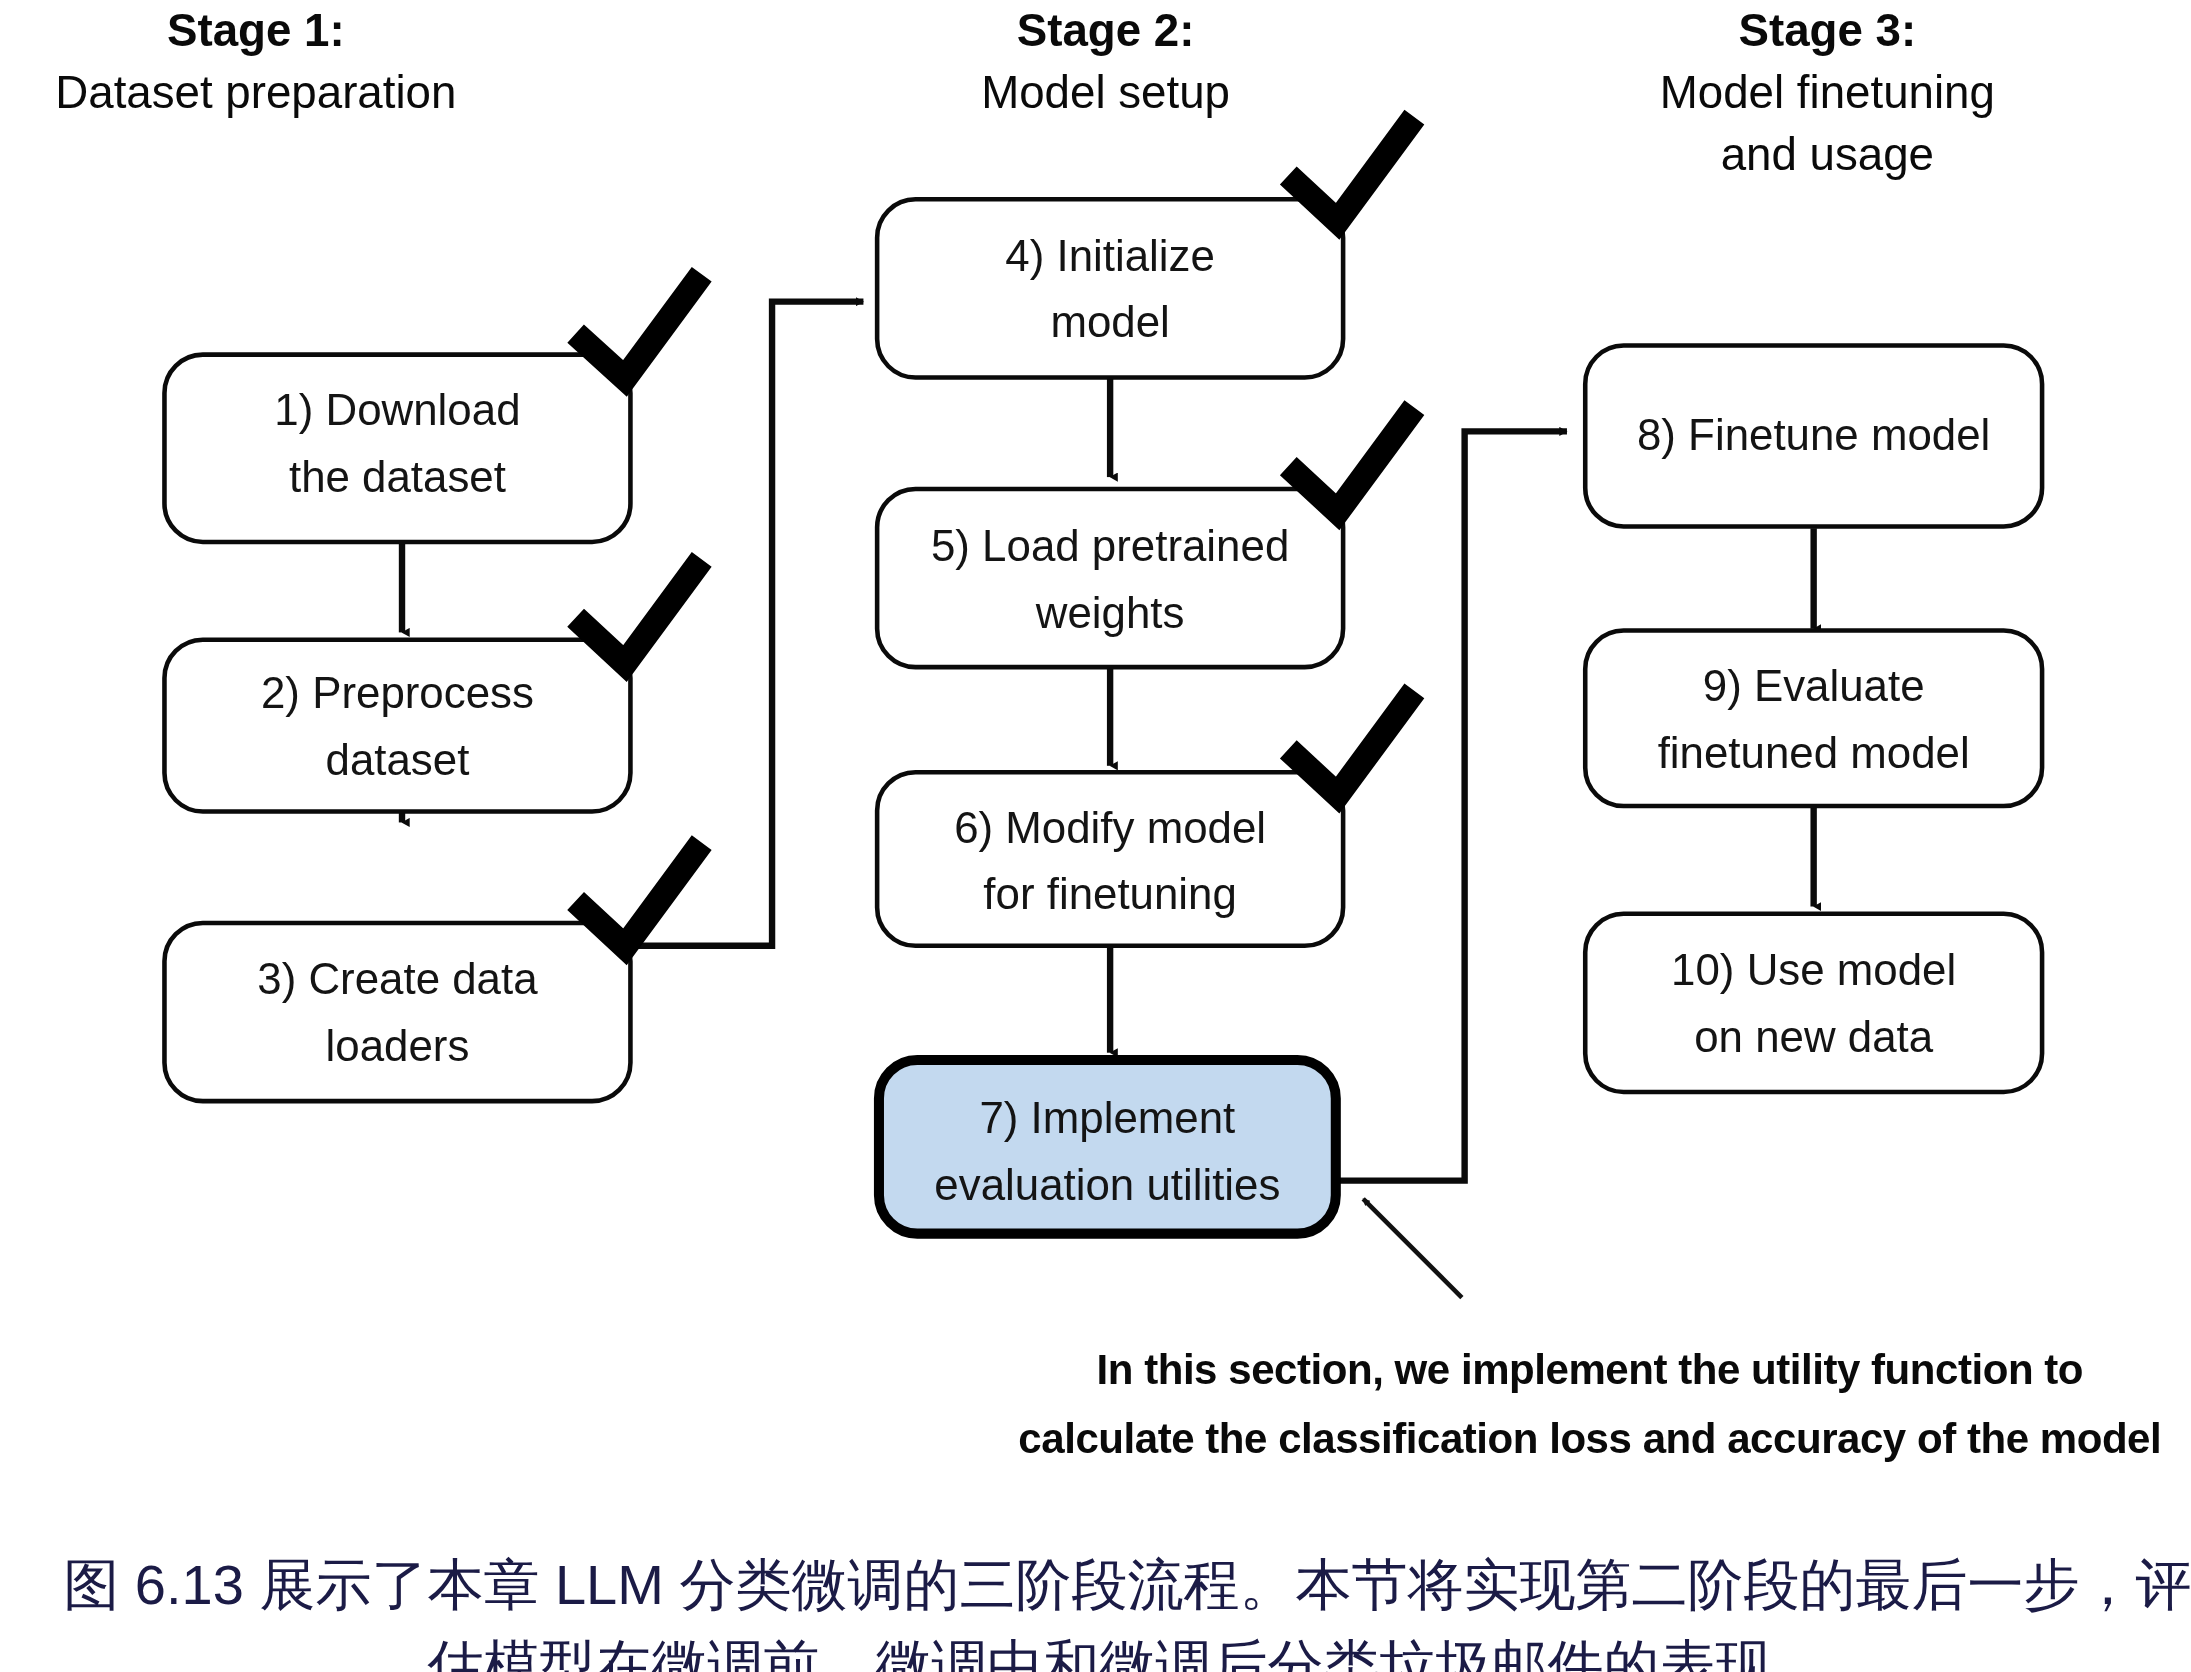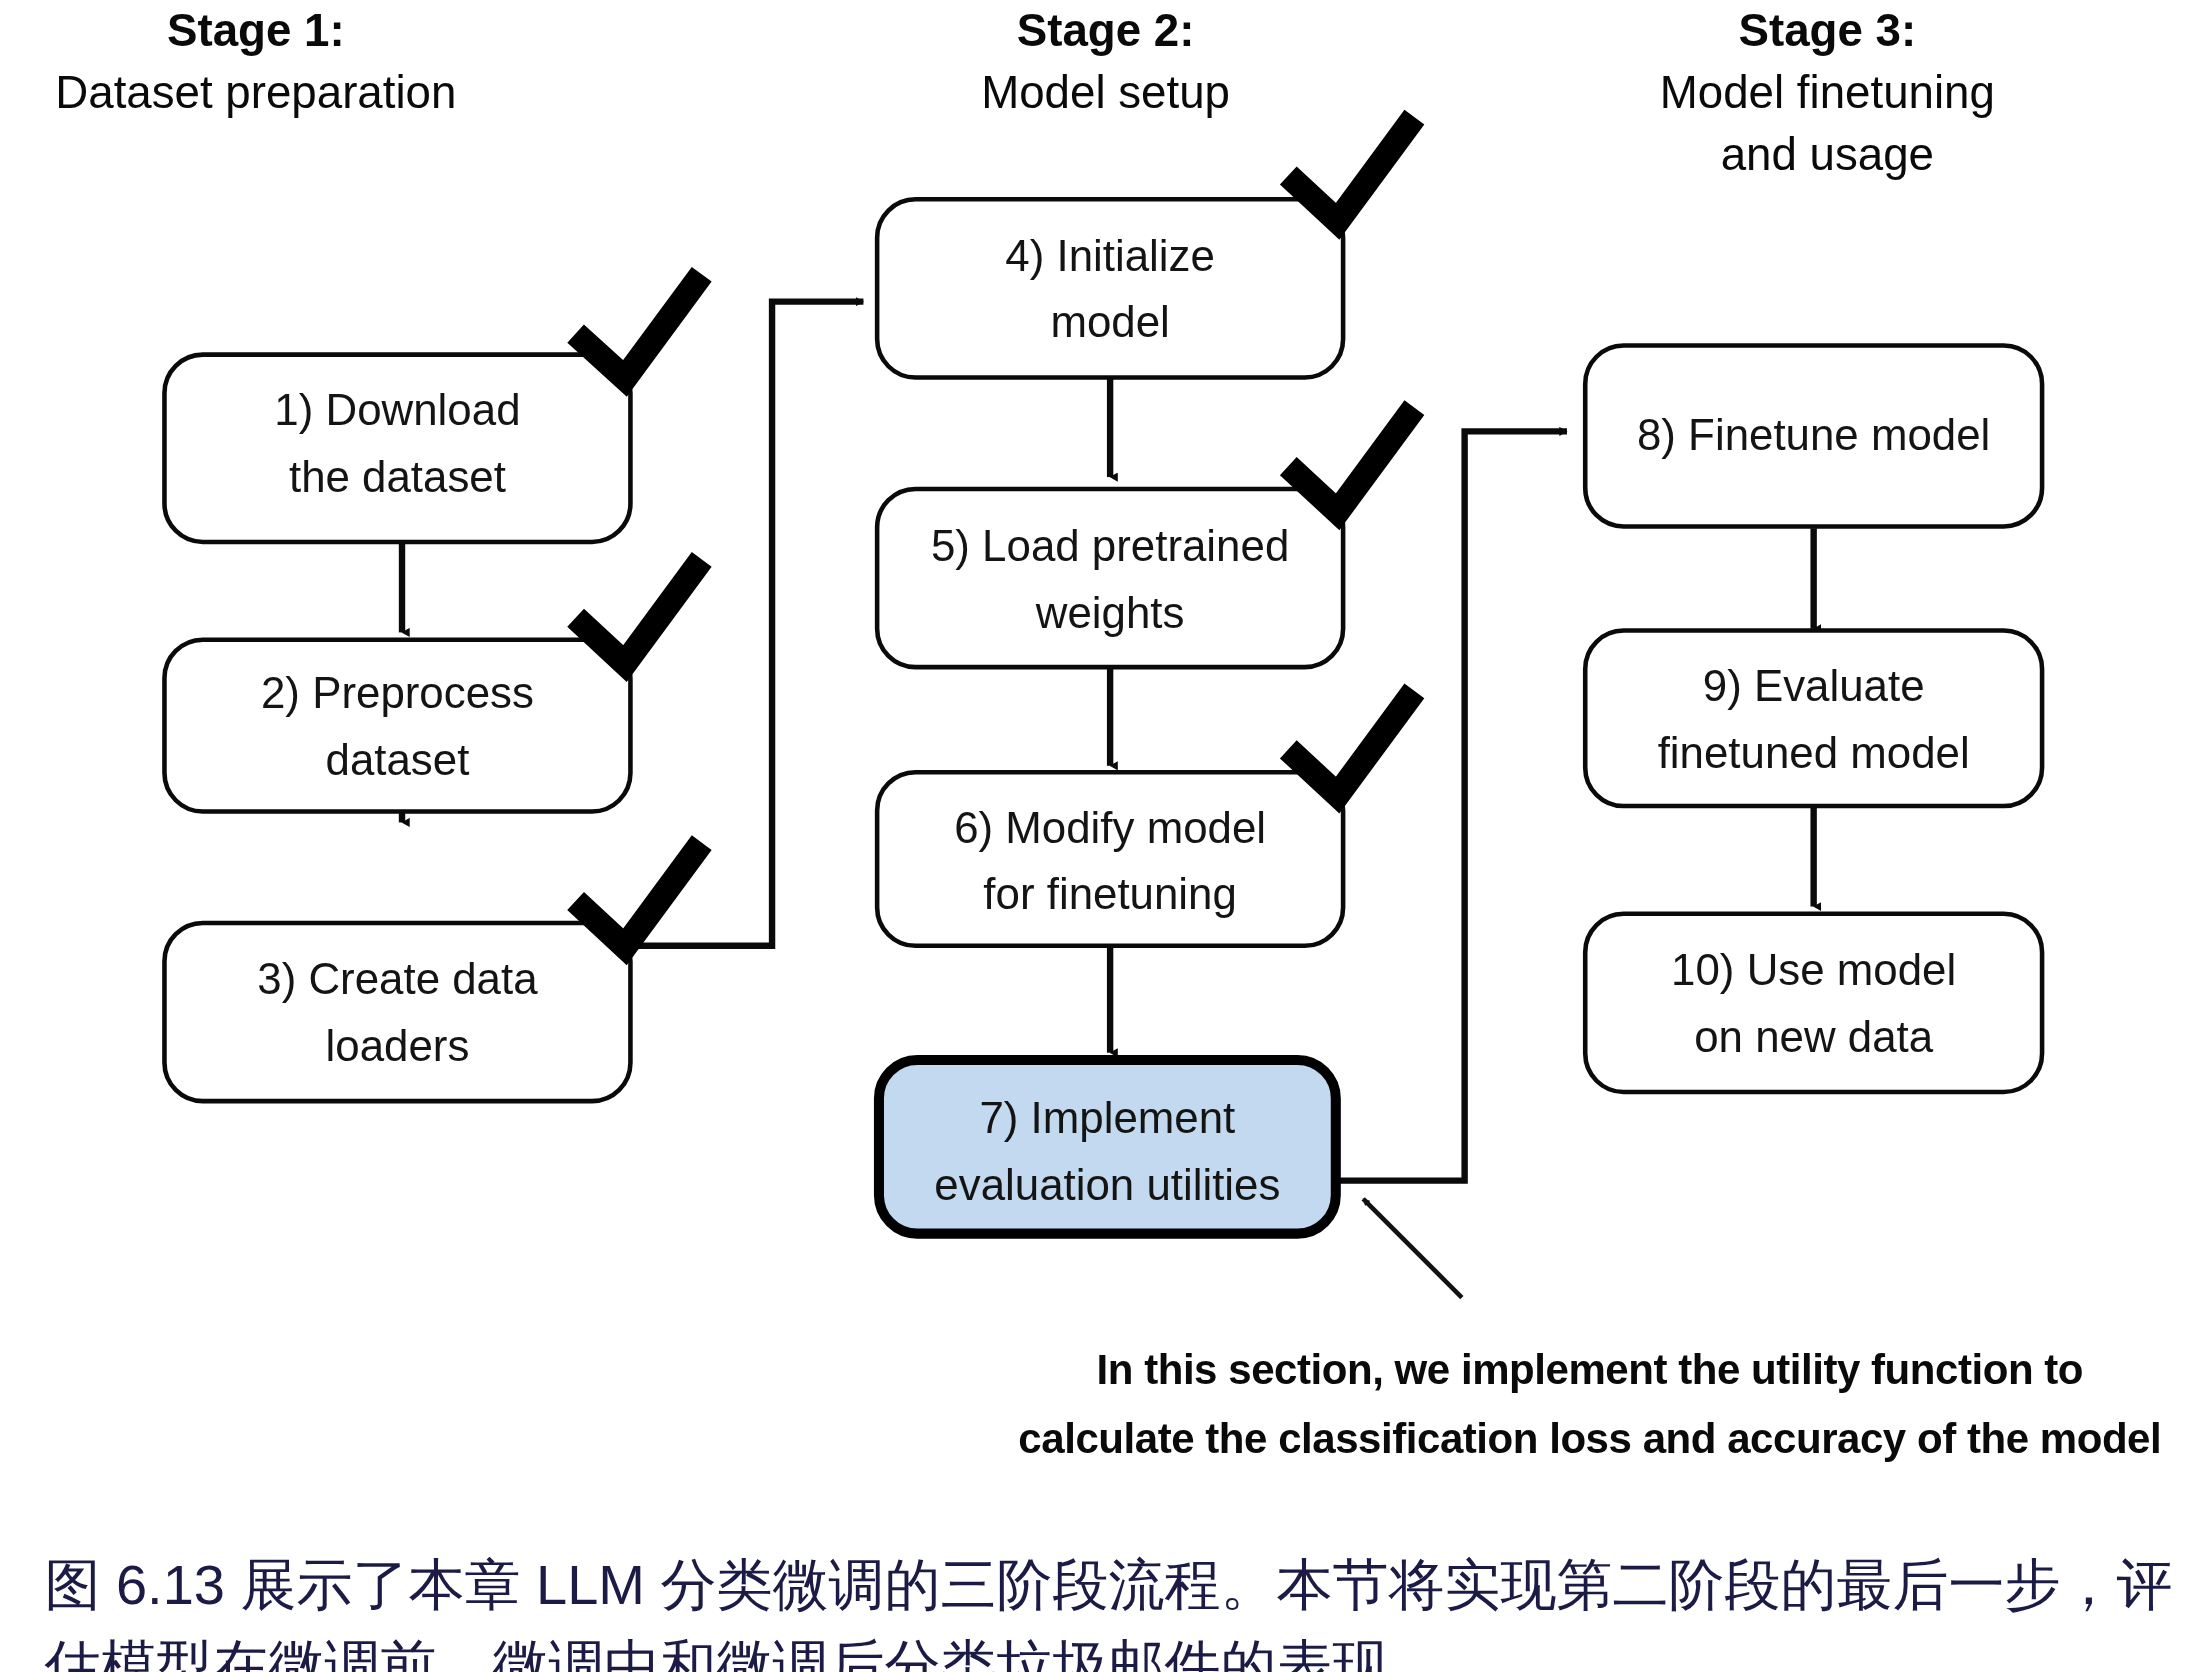--- a/index.html
+++ b/index.html
@@ -12,20 +12,21 @@
     height: 1672px;
     font-family: "Liberation Sans", sans-serif;
     position: relative;
     overflow: hidden;
   }
   #figure-root {
     position: absolute;
     left: 0; top: 0;
     width: 2191px;
     height: 1672px;
+    text-align: center;
   }
   svg#flow {
     position: absolute;
     left: 0; top: 0;
     width: 2191px;
     height: 1517px;
     display: block;
   }
   .stage-title-bold {
     font-weight: bold;

